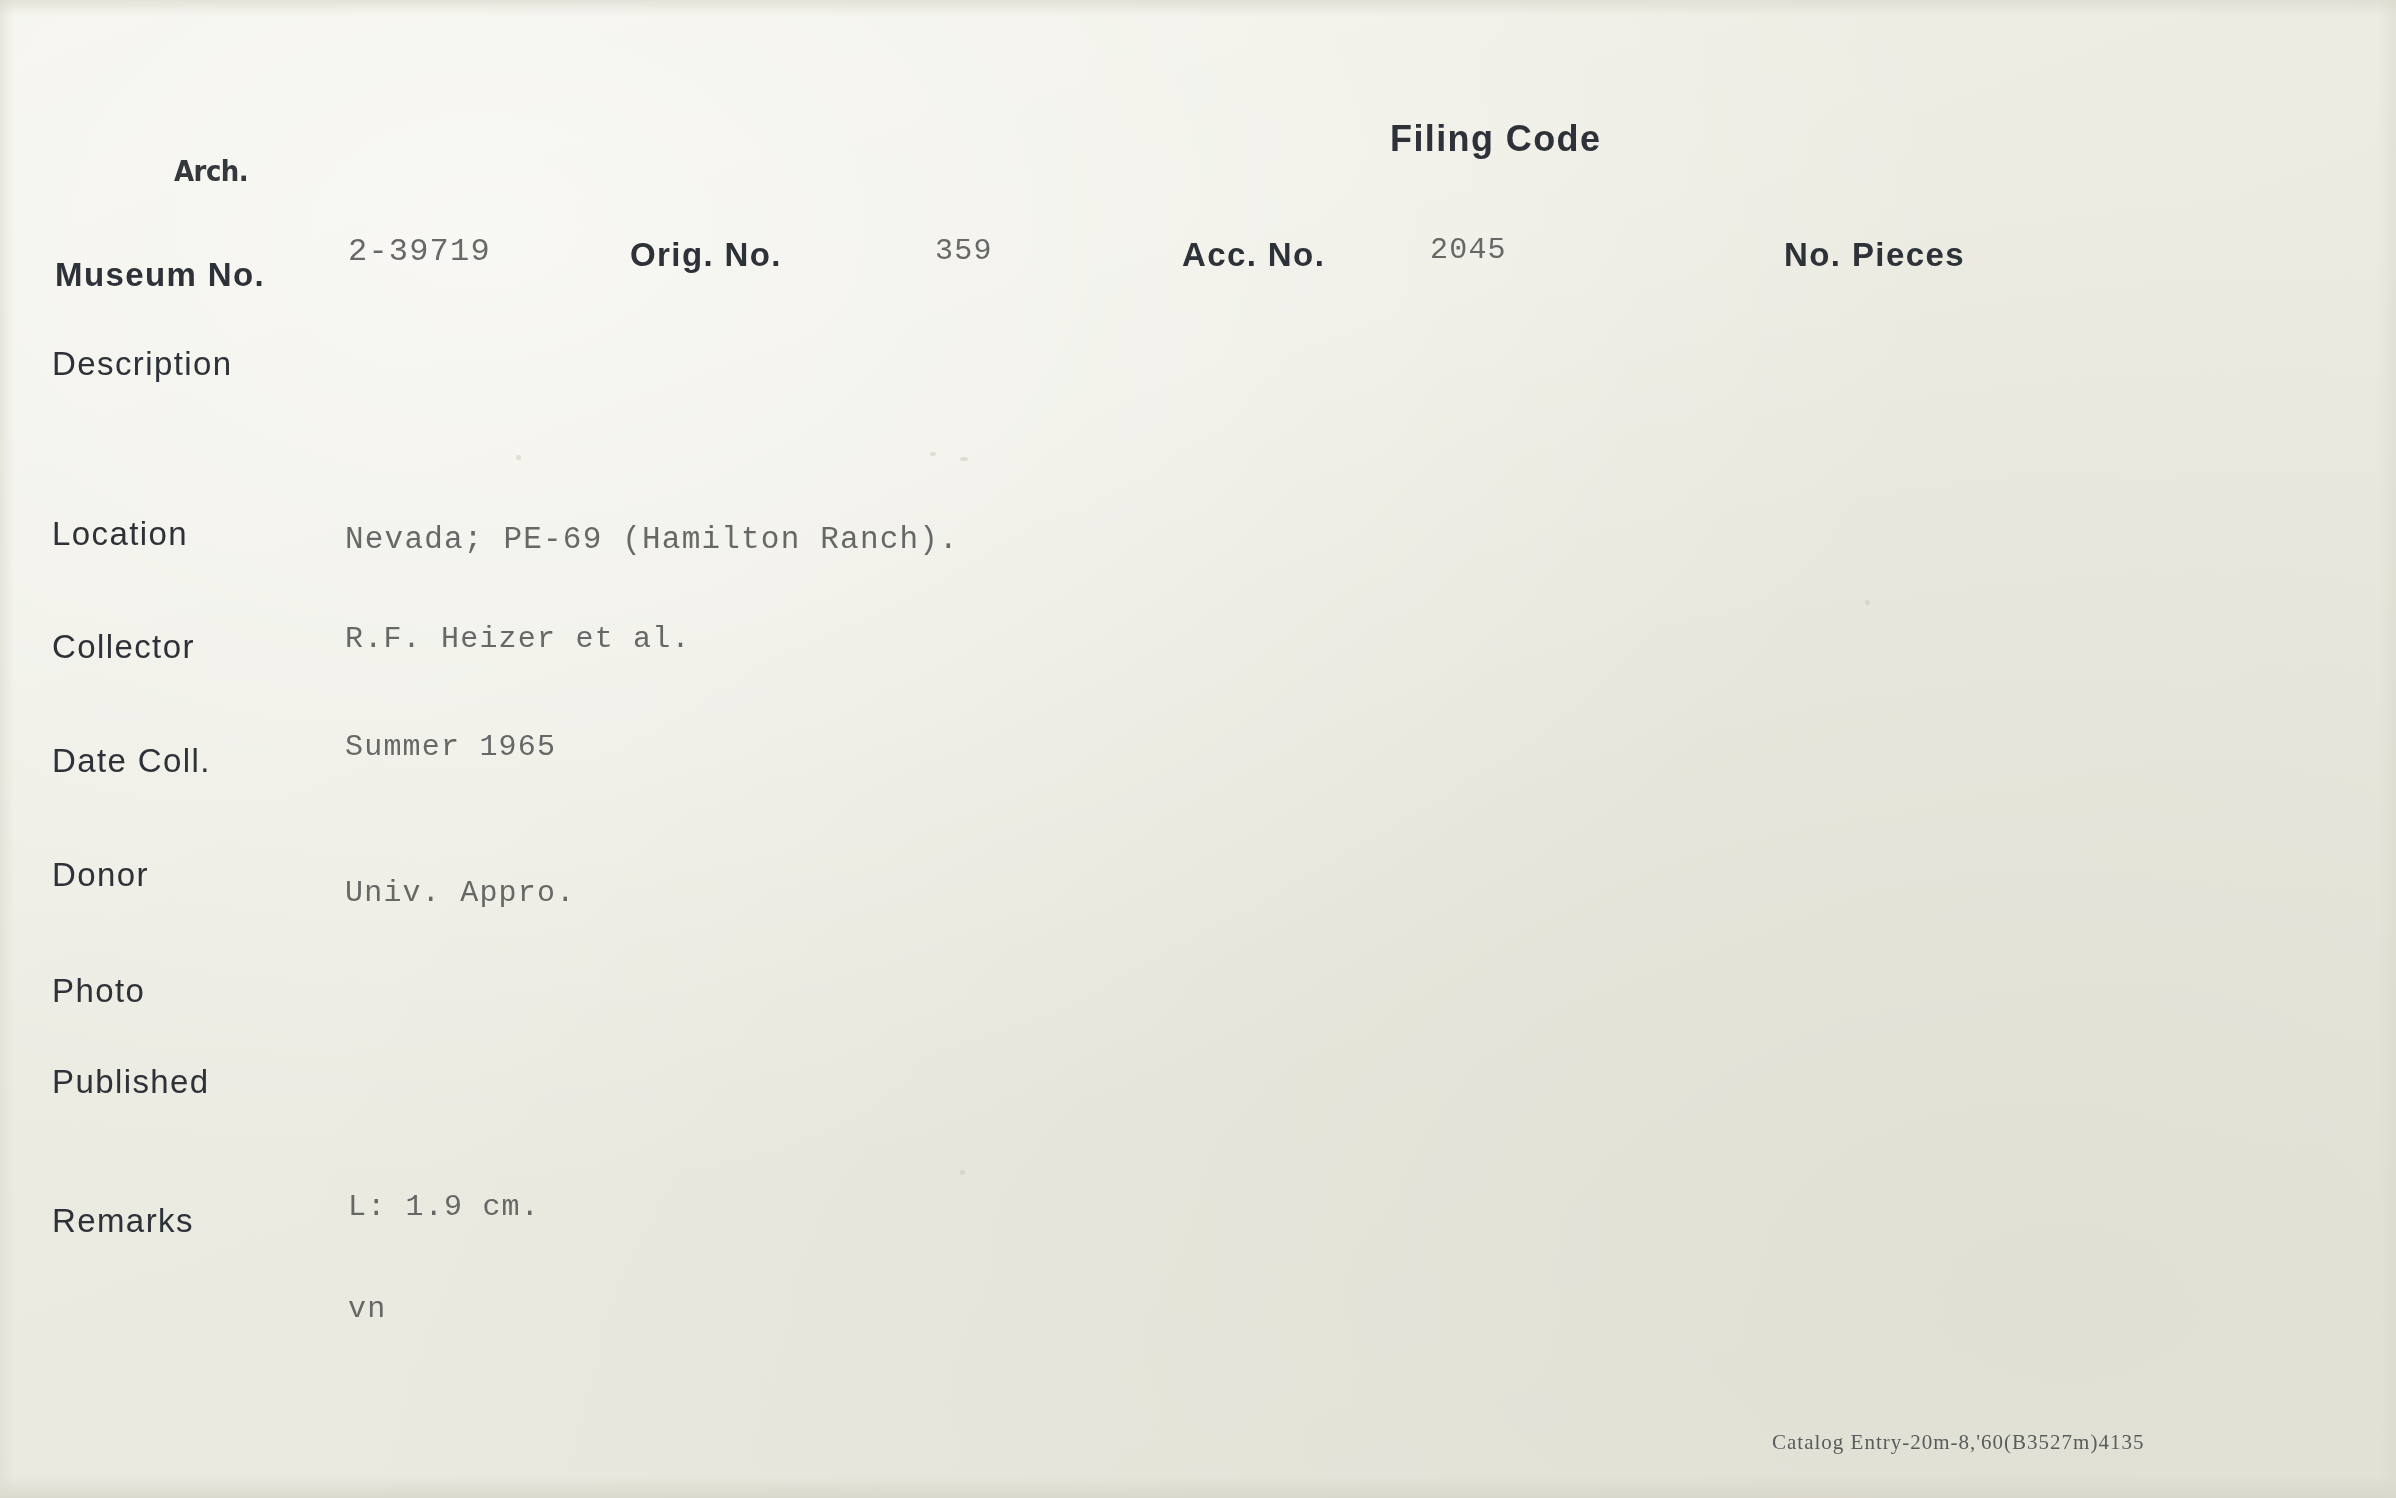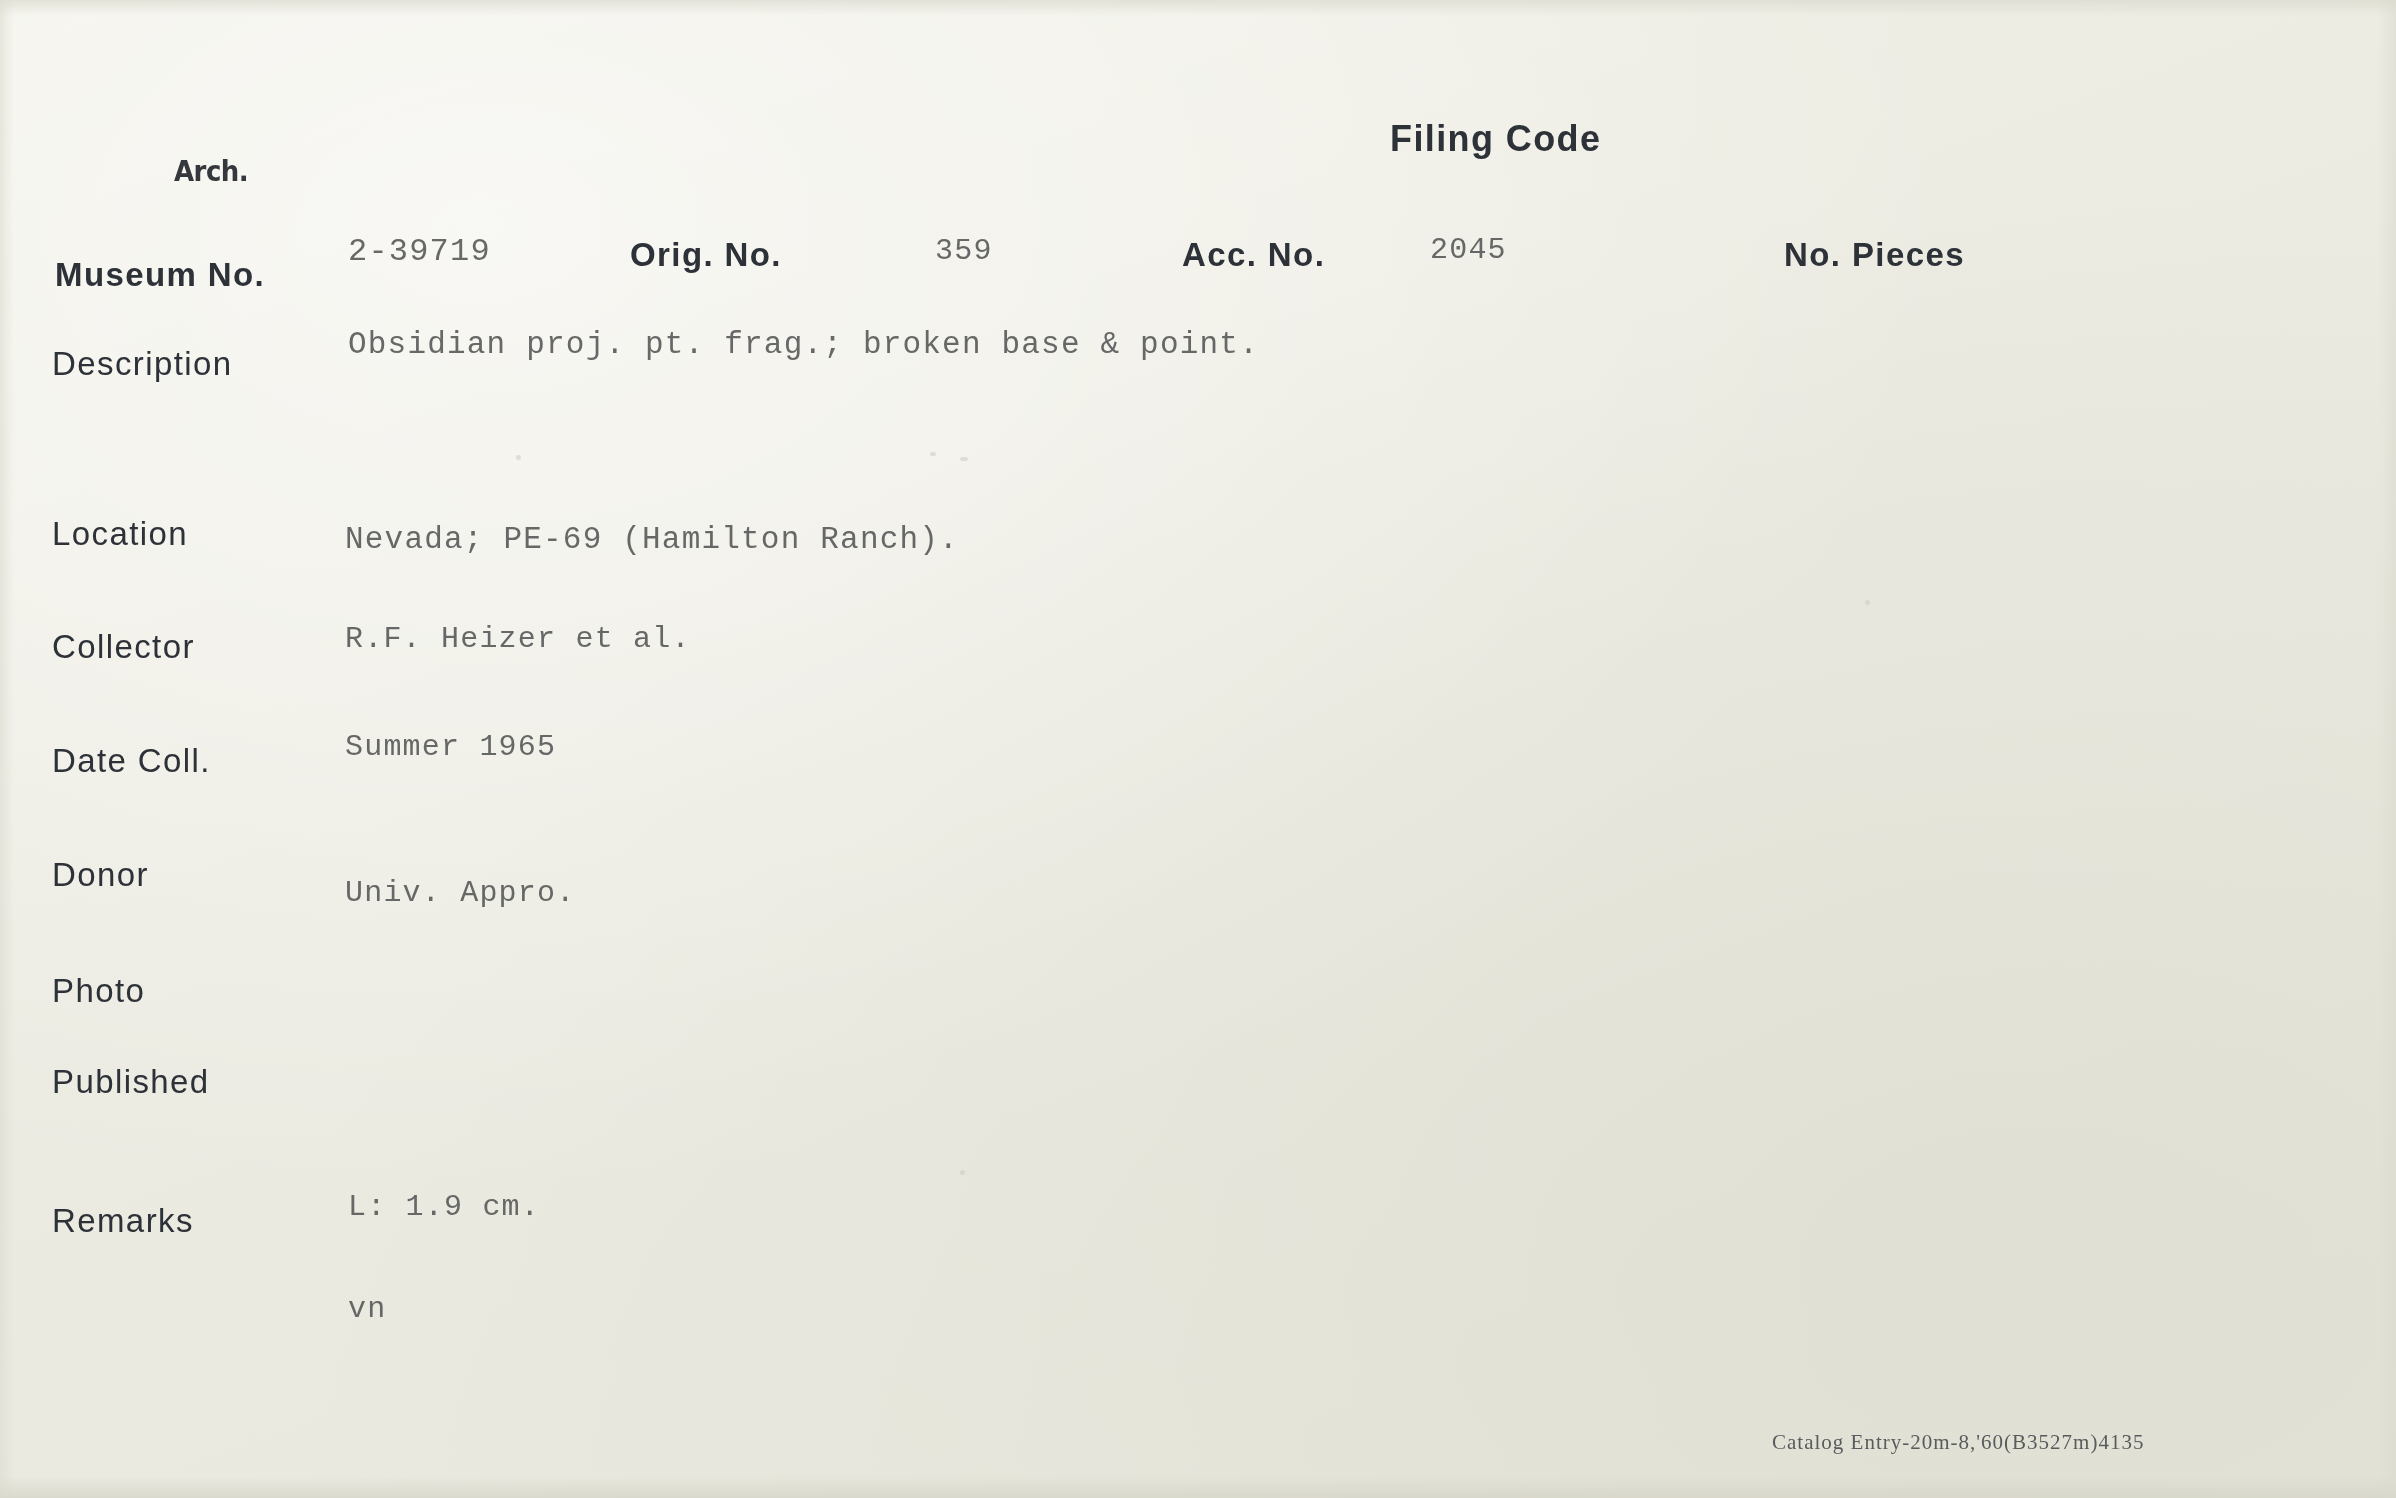--- a/index.html
+++ b/index.html
@@ -127,21 +127,20 @@
   <div class="label label-bold" style="left:630px; top:236px;">Orig. No.</div>
   <div class="typed" style="left:935px; top:234px;">359</div>
 
   <div class="label label-bold" style="left:1182px; top:236px;">Acc. No.</div>
   <div class="typed" style="left:1430px; top:233px;">2045</div>
 
   <div class="label label-bold" style="left:1784px; top:236px;">No. Pieces</div>
   <div class="typed" style="left:2070px; top:233px;"></div>
 
   <div class="label" style="left:52px; top:345px;">Description</div>
-  <div class="typed" style="left:348px; top:327px; font-size:31px;">Obsidian proj. pt. frag.; broken base &amp; point.</div>
 
   <div class="label" style="left:52px; top:515px;">Location</div>
   <div class="typed" style="left:345px; top:522px; font-size:31px;">Nevada; PE-69 (Hamilton Ranch).</div>
 
   <div class="label" style="left:52px; top:628px;">Collector</div>
   <div class="typed" style="left:345px; top:622px;">R.F. Heizer et al.</div>
 
   <div class="label" style="left:52px; top:742px;">Date Coll.</div>
   <div class="typed" style="left:345px; top:730px;">Summer 1965</div>
 

